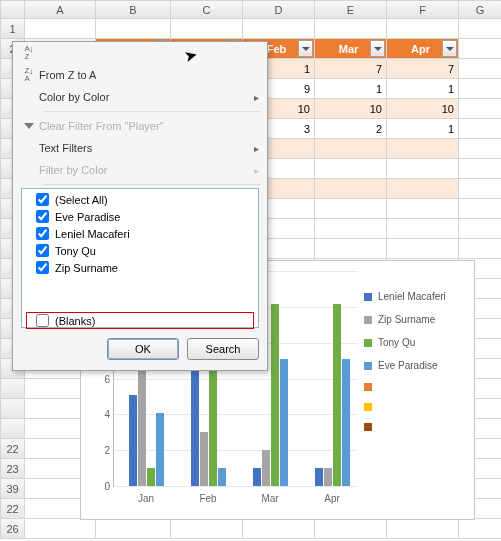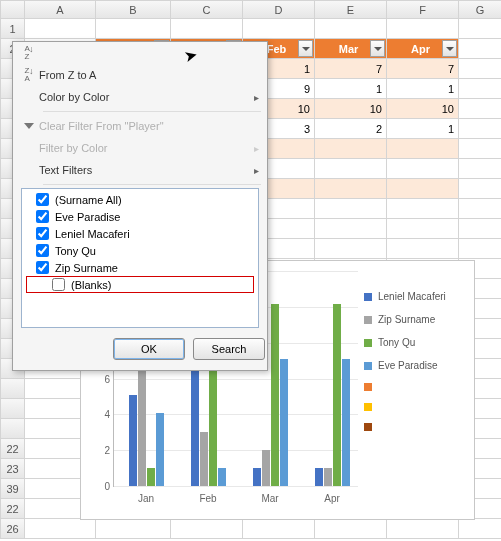--- a/index.html
+++ b/index.html
@@ -102,25 +102,25 @@
   .search .mag { width: 18px; color: #c08a2f; text-align:center; font-size:12px; }
   .listbox {
     margin: 0 8px;
     border: 1px solid #9db4cf;
     background: #fff;
     height: 140px;
     padding: 2px 4px;
   }
   .li { display:flex; align-items:center; height:17px; gap:4px; }
   .li input { margin:0 2px 0 10px; }
-  .li.hl { outline: 1.5px solid #d40000; outline-offset: -1px; padding-left:17px; }
+  .li.hl { outline: 1.5px solid #d40000; outline-offset: -1px; padding-left:1px;margin-top:36px; }
   .li.hl input { margin-left: 9px; }
   .btns {
     display:flex; justify-content:flex-end; gap:8px;
-    padding: 10px 2px 2px;
+    padding: 10px 8px 2px;
   }
   .btn {
     width: 72px; height: 22px;
     border: 1px solid #8a8a8a;
     background: linear-gradient(#fdfdfd,#e4e4e4);
     border-radius: 3px;
     font-size: 11px;
   }
   .btn.primary { box-shadow: inset 0 0 0 1px #7eb4ea; }
   
@@ -501,33 +501,33 @@
   </div>
   <div class="mrow arrow">
     <span class="ic"></span>
     <span class="mlabel">Color by Color</span>
   </div>
   <div class="sep"></div>
   <div class="mrow disabled">
     <span class="ic funnel"></span>
     <span class="mlabel">Clear Filter From "Player"</span>
   </div>
+  <div class="mrow arrow">
+    <span class="ic"></span>
+    <span class="mlabel">Text Filters</span>
+  </div>
   <div class="mrow disabled arrow">
     <span class="ic"></span>
     <span class="mlabel">Filter by Color</span>
-  </div>
-  <div class="mrow arrow">
-    <span class="ic"></span>
-    <span class="mlabel">Text Filters</span>
   </div>
   <div class="sep"></div>
   <div class="listbox" id="flist">
       <div class="li">
         <input type="checkbox" checked="" style="">
-        <span>(Surname All)</span>
+        <span>(Select All)</span>
       </div>
       <div class="li">
         <input type="checkbox" checked="" style="">
         <span>Eve Paradise</span>
       </div>
       <div class="li">
         <input type="checkbox" checked="" style="">
         <span>Leniel Macaferi</span>
       </div>
       <div class="li">

